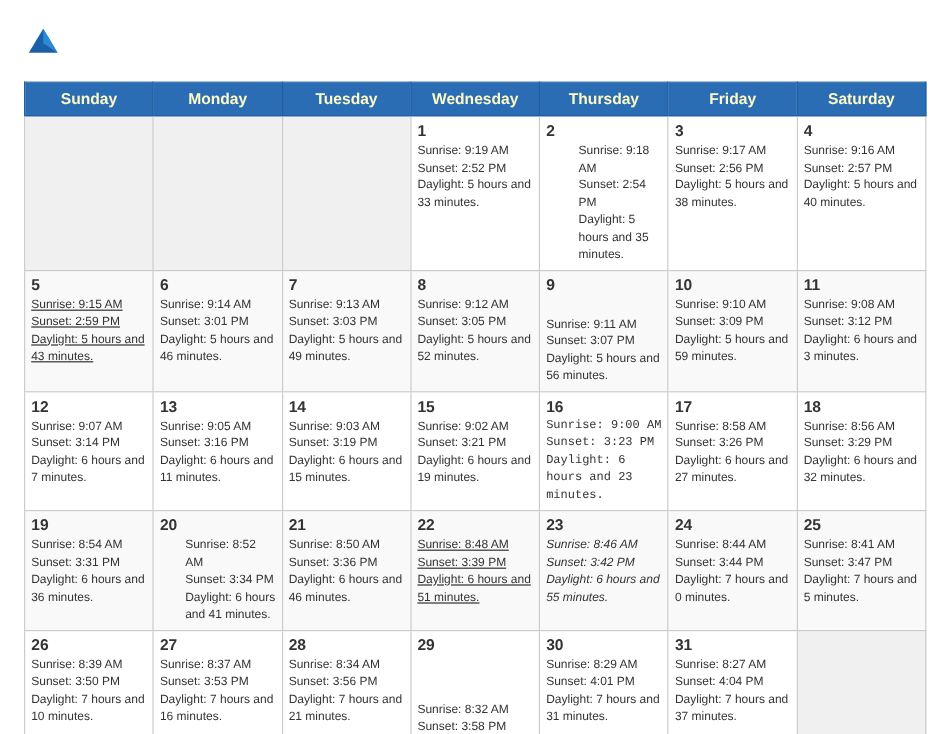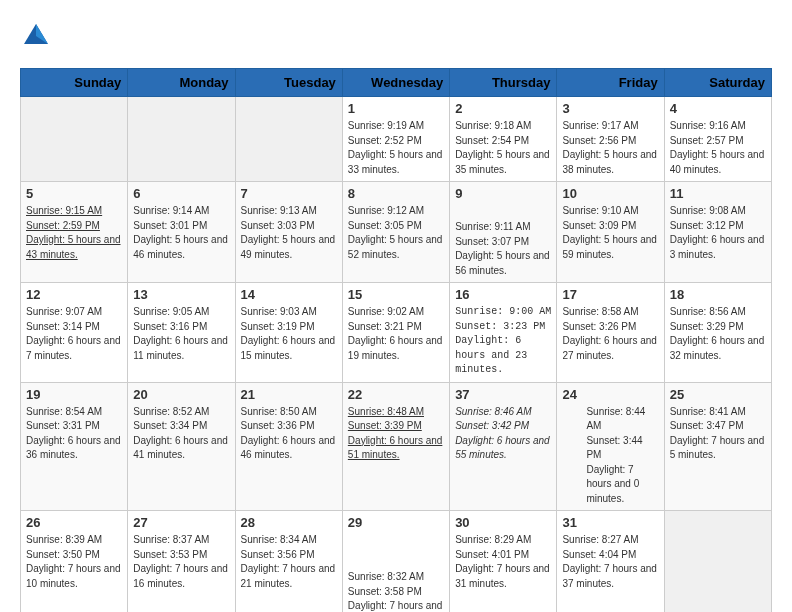--- a/index.html
+++ b/index.html
@@ -52,24 +52,24 @@
       font-size: 14px;
       color: #444;
     }
     .calendar {
       width: 100%;
       border-collapse: collapse;
       border: 1px solid #ccc;
     }
     .calendar th {
       background: #2a6db5;
-      color: #000000;
+      color: #fef9c3;
       font-size: 13px;
       font-weight: bold;
-      text-align: right;
+      text-align: center;
       padding: 6px 6px;
       border: 1px solid #2060a0;
     }
     .calendar td {
       vertical-align: top;
       padding: 4px 5px;
       border: 1px solid #ccc;
       font-size: 10.5px;
       color: #333;
       width: calc(100% / 7);
@@ -135,21 +135,21 @@
         <td class="empty-cell"></td>
         <td class="empty-cell"></td>
         <td>
           <span class="day-num">1</span>
           <div class="day-info" style="white-space: pre-line;">Sunrise: 9:19 AM
 Sunset: 2:52 PM
 Daylight: 5 hours and 33 minutes.</div>
         </td>
         <td>
           <span class="day-num">2</span>
-          <div class="day-info" style="white-space: pre-line;">Sunrise: 9:18 AM
+          <div class="day-info" style="white-space: pre-line; margin-left: 27px;">Sunrise: 9:18 AM
 Sunset: 2:54 PM
 Daylight: 5 hours and 35 minutes.</div>
         </td>
         <td>
           <span class="day-num">3</span>
           <div class="day-info" style="white-space: pre-line;">Sunrise: 9:17 AM
 Sunset: 2:56 PM
 Daylight: 5 hours and 38 minutes.</div>
         </td>
         <td>
@@ -249,45 +249,45 @@
       </tr>
       <tr>
         <td>
           <span class="day-num">19</span>
           <div class="day-info" style="white-space: pre-line;">Sunrise: 8:54 AM
 Sunset: 3:31 PM
 Daylight: 6 hours and 36 minutes.</div>
         </td>
         <td>
           <span class="day-num">20</span>
-          <div class="day-info" style="white-space: pre-line;">Sunrise: 8:52 AM
+          <div class="day-info" style="white-space: pre-line; margin-left: 21px;">Sunrise: 8:52 AM
 Sunset: 3:34 PM
 Daylight: 6 hours and 41 minutes.</div>
         </td>
         <td>
           <span class="day-num">21</span>
           <div class="day-info" style="white-space: pre-line;">Sunrise: 8:50 AM
 Sunset: 3:36 PM
 Daylight: 6 hours and 46 minutes.</div>
         </td>
         <td>
           <span class="day-num">22</span>
           <div class="day-info" style="white-space: pre-line; text-decoration: underline;">Sunrise: 8:48 AM
 Sunset: 3:39 PM
 Daylight: 6 hours and 51 minutes.</div>
         </td>
         <td>
-          <span class="day-num">37</span>
+          <span class="day-num">23</span>
           <div class="day-info" style="white-space: pre-line; font-style: italic;">Sunrise: 8:46 AM
 Sunset: 3:42 PM
 Daylight: 6 hours and 55 minutes.</div>
         </td>
         <td>
           <span class="day-num">24</span>
-          <div class="day-info" style="white-space: pre-line; margin-left: 24px;">Sunrise: 8:44 AM
+          <div class="day-info" style="white-space: pre-line;">Sunrise: 8:44 AM
 Sunset: 3:44 PM
 Daylight: 7 hours and 0 minutes.</div>
         </td>
         <td>
           <span class="day-num">25</span>
           <div class="day-info" style="white-space: pre-line;">Sunrise: 8:41 AM
 Sunset: 3:47 PM
 Daylight: 7 hours and 5 minutes.</div>
         </td>
       </tr>

